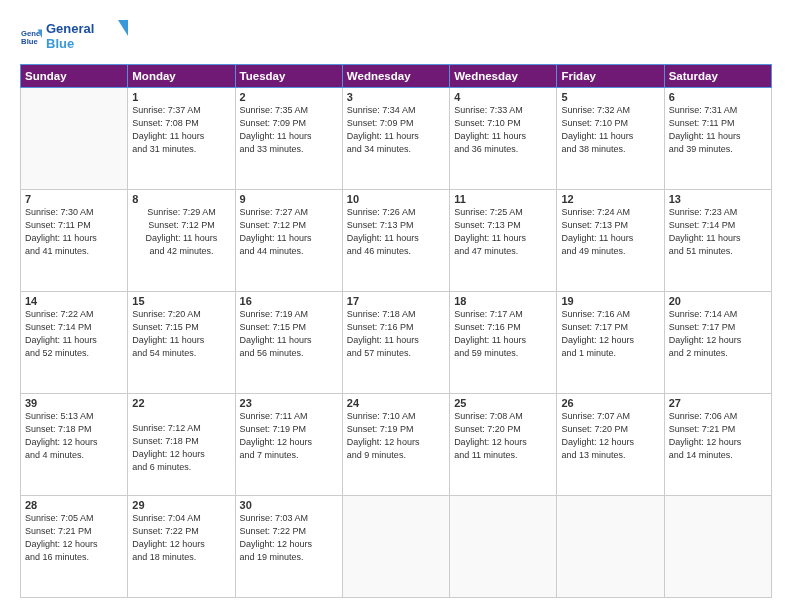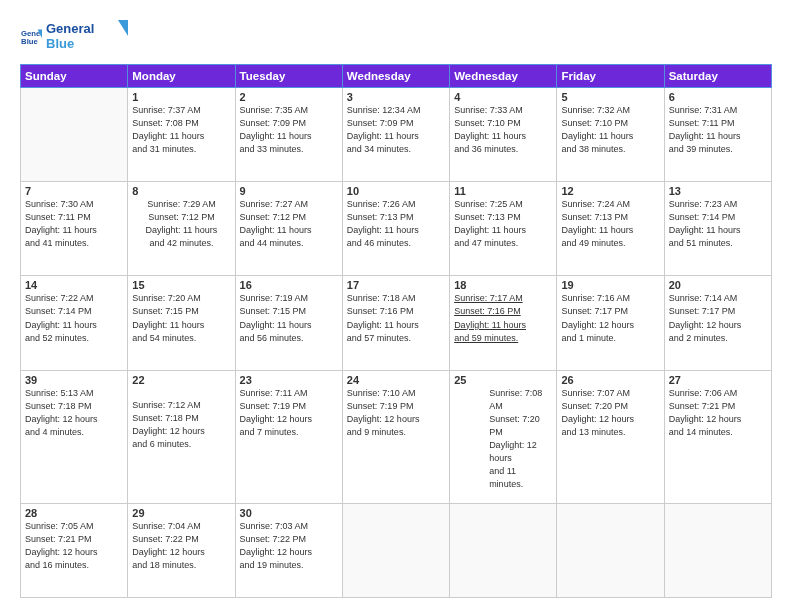--- a/index.html
+++ b/index.html
@@ -46,21 +46,21 @@
       color: #555;
     }
     .calendar {
       flex: 1;
       border: 1px solid #ccc;
       border-collapse: collapse;
       width: 100%;
       table-layout: fixed;
     }
     .calendar th {
-      background: #6d28d9;
+      background: #701a75;
       color: #fff;
       font-size: 11.5px;
       font-weight: bold;
       padding: 5px 4px;
       border: 1px solid #5090de;
       text-align: left;
     }
     .calendar td {
       border: 1px solid #ccc;
       vertical-align: top;
@@ -134,21 +134,21 @@
           </td>
           <td>
             <span class="day-num">2</span>
             <div class="day-info" style="white-space: pre-line;">Sunrise: 7:35 AM
 Sunset: 7:09 PM
 Daylight: 11 hours
 and 33 minutes.</div>
           </td>
           <td>
             <span class="day-num">3</span>
-            <div class="day-info" style="white-space: pre-line;">Sunrise: 12:34 AM
+            <div class="day-info" style="white-space: pre-line;">Sunrise: 7:34 AM
 Sunset: 7:09 PM
 Daylight: 11 hours
 and 34 minutes.</div>
           </td>
           <td>
             <span class="day-num">4</span>
             <div class="day-info" style="white-space: pre-line;">Sunrise: 7:33 AM
 Sunset: 7:10 PM
 Daylight: 11 hours
 and 36 minutes.</div>
@@ -243,21 +243,21 @@
           </td>
           <td>
             <span class="day-num">17</span>
             <div class="day-info" style="white-space: pre-line;">Sunrise: 7:18 AM
 Sunset: 7:16 PM
 Daylight: 11 hours
 and 57 minutes.</div>
           </td>
           <td>
             <span class="day-num">18</span>
-            <div class="day-info" style="white-space: pre-line; text-decoration: underline;">Sunrise: 7:17 AM
+            <div class="day-info" style="white-space: pre-line;">Sunrise: 7:17 AM
 Sunset: 7:16 PM
 Daylight: 11 hours
 and 59 minutes.</div>
           </td>
           <td>
             <span class="day-num">19</span>
             <div class="day-info" style="white-space: pre-line;">Sunrise: 7:16 AM
 Sunset: 7:17 PM
 Daylight: 12 hours
 and 1 minute.</div>
@@ -294,21 +294,21 @@
           </td>
           <td>
             <span class="day-num">24</span>
             <div class="day-info" style="white-space: pre-line;">Sunrise: 7:10 AM
 Sunset: 7:19 PM
 Daylight: 12 hours
 and 9 minutes.</div>
           </td>
           <td>
             <span class="day-num">25</span>
-            <div class="day-info" style="white-space: pre-line; margin-left: 35px;">Sunrise: 7:08 AM
+            <div class="day-info" style="white-space: pre-line;">Sunrise: 7:08 AM
 Sunset: 7:20 PM
 Daylight: 12 hours
 and 11 minutes.</div>
           </td>
           <td>
             <span class="day-num">26</span>
             <div class="day-info" style="white-space: pre-line;">Sunrise: 7:07 AM
 Sunset: 7:20 PM
 Daylight: 12 hours
 and 13 minutes.</div>

